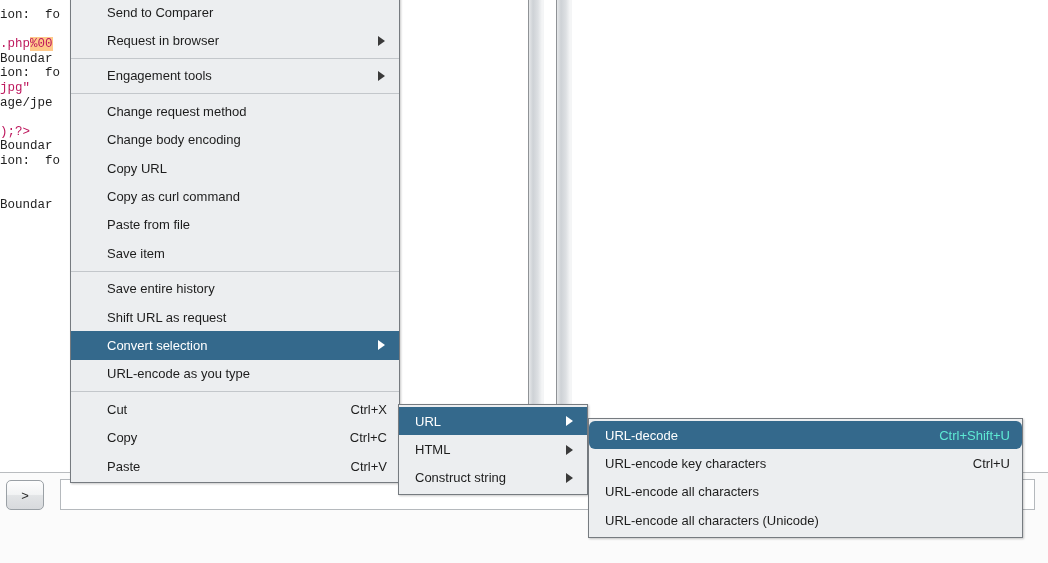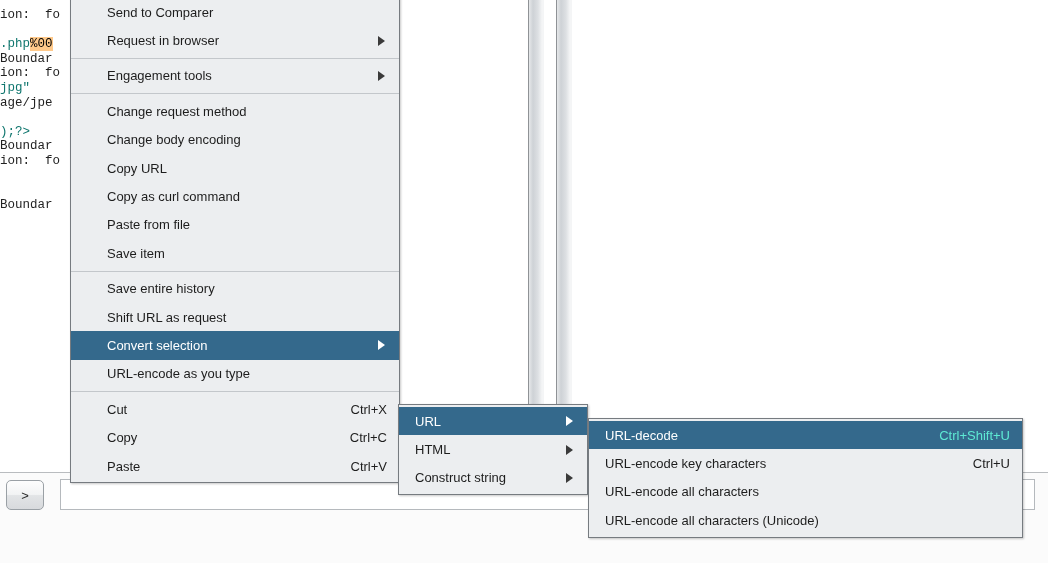--- a/index.html
+++ b/index.html
@@ -18,22 +18,22 @@
   }
   .code {
     position: absolute; left: 0; top: 8px;
     font-family: "Liberation Mono", monospace;
     font-size: 12.5px;
     line-height: 14.6px;
     white-space: pre;
     color: #222222;
   }
   .code .ln { display: block; height: 14.6px; }
-  .code .red { color: #0f766e; }
-  .code .hl { background: #ffc98a; color: #000000; }
+  .code .red { color: #be185d; }
+  .code .hl { background: #ffc98a; color: #be185d; }
 
   
   .vsplit {
     position: absolute; top: 0; height: 472px;
     background: linear-gradient(to right,#8f9296 0px,#8f9296 1px,#e6e8ea 1px,#ced2d6 5px,#dde0e3 10px,#f4f5f6 14px);
   }
   .vsplit.a { left: 528px; width: 16px; }
   .vsplit.b { left: 556px; width: 16px; }
   .pane-gap {
     position: absolute; left: 544px; top: 0; width: 12px; height: 472px;
@@ -98,21 +98,21 @@
   .mi.sel .caret { border-left-color: #ffffff; }
   .sep { height: 1px; margin: 3px 0; background: #c3c7cb; }
 
   
   #main-menu { left: 70px; top: -5px; width: 330px; }
   
   #sub-convert { left: 398px; top: 404px; width: 190px; }
   #sub-convert .mi { padding-left: 16px; }
   
   #sub-url { left: 588px; top: 418px; width: 435px; }
-  #sub-url .mi { padding-left: 16px; }
+  #sub-url .mi { padding-left: 16px; border-radius: 6px; }
 </style>
 </head>
 <body>
 
 <div id="root">
 
   <div class="pane-left">
     <div class="code" id="code-left"><span class="ln"><span>ion:  fo</span></span><span class="ln">&nbsp;</span><span class="ln"><span class="red">.php</span><span class="hl">%00</span></span><span class="ln"><span>Boundar</span></span><span class="ln"><span>ion:  fo</span></span><span class="ln"><span class="red">jpg"</span></span><span class="ln"><span>age/jpe</span></span><span class="ln">&nbsp;</span><span class="ln"><span class="red">);?&gt;</span></span><span class="ln"><span>Boundar</span></span><span class="ln"><span>ion:  fo</span></span><span class="ln">&nbsp;</span><span class="ln">&nbsp;</span><span class="ln"><span>Boundar</span></span></div>
   </div>
   <div class="vsplit a"></div>

